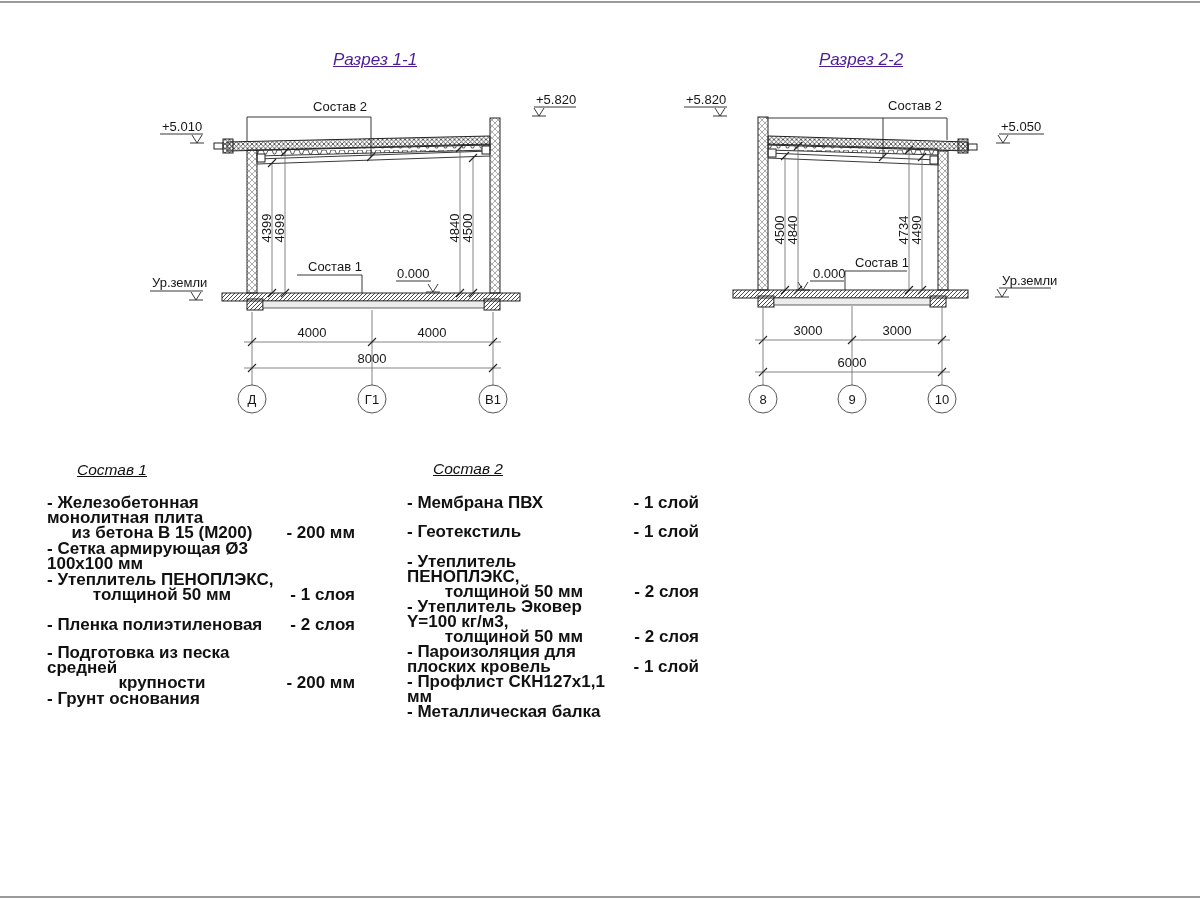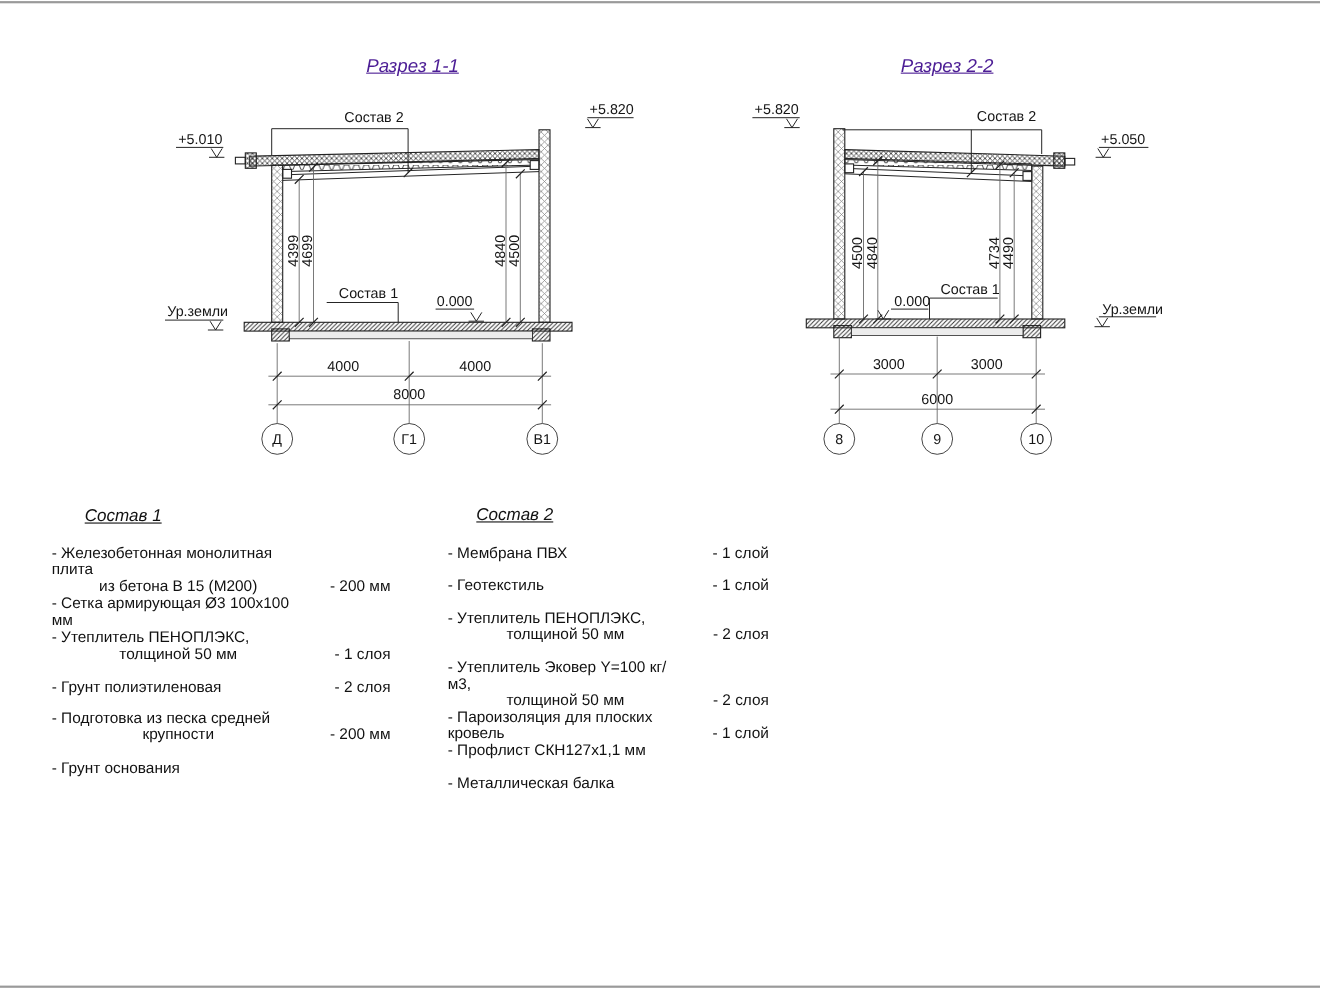--- a/index.html
+++ b/index.html
@@ -24,21 +24,21 @@
   .deckband { fill:url(#pd); stroke:#222; stroke-width:0.9; }
   .ln   { stroke:#222; stroke-width:0.9; fill:none; }
   .dim  { stroke:#666; stroke-width:0.8; fill:none; }
   .tick { stroke:#222; stroke-width:1.1; fill:none; }
   .circ { fill:#fff; stroke:#444; stroke-width:0.9; }
   .tmid { text-anchor:middle; }
 
   .list-head { position:absolute; font-size:15.5px; font-style:italic;
                text-decoration:underline; color:#111; }
   #c1-head { left:77px; top:461px; } #c2-head { left:433px; top:460px; }
-  .mrow { position:absolute; font-size:14px; line-height:15px; color:#111; }
+  .mrow { position:absolute; font-size:17px; line-height:15px; color:#111;font-weight:bold; }
   .mrow .nm { padding-right:78px; display:block; }
   .mrow .l2 { display:block;text-align:center; }
   .mrow .val { position:absolute; right:0; bottom:0; white-space:nowrap;text-align:center; }
   .c1 { left:47px;  width:308px; }
   .c2 { left:407px; width:292px; }
 </style>
 </head>
 <body>
 
 <div class="edge top"></div>
@@ -216,21 +216,21 @@
 </div>
 <div class="mrow c1" style="top:541px">
   <span class="nm"><span>- Сетка армирующая Ø3 100х100 мм</span><span class="l2"></span></span>
   <span class="val"></span>
 </div>
 <div class="mrow c1" style="top:572px">
   <span class="nm"><span>-  Утеплитель ПЕНОПЛЭКС,</span><span class="l2">толщиной 50 мм</span></span>
   <span class="val">- 1 слоя</span>
 </div>
 <div class="mrow c1" style="top:617px">
-  <span class="nm"><span>- Грунт полиэтиленовая</span><span class="l2"></span></span>
+  <span class="nm"><span>- Пленка полиэтиленовая</span><span class="l2"></span></span>
   <span class="val">-  2 слоя</span>
 </div>
 <div class="mrow c1" style="top:645px">
   <span class="nm"><span>- Подготовка из песка средней</span><span class="l2">крупности</span></span>
   <span class="val">- 200 мм</span>
 </div>
 <div class="mrow c1" style="top:691px">
   <span class="nm"><span>- Грунт основания</span><span class="l2"></span></span>
   <span class="val"></span>
 </div>

